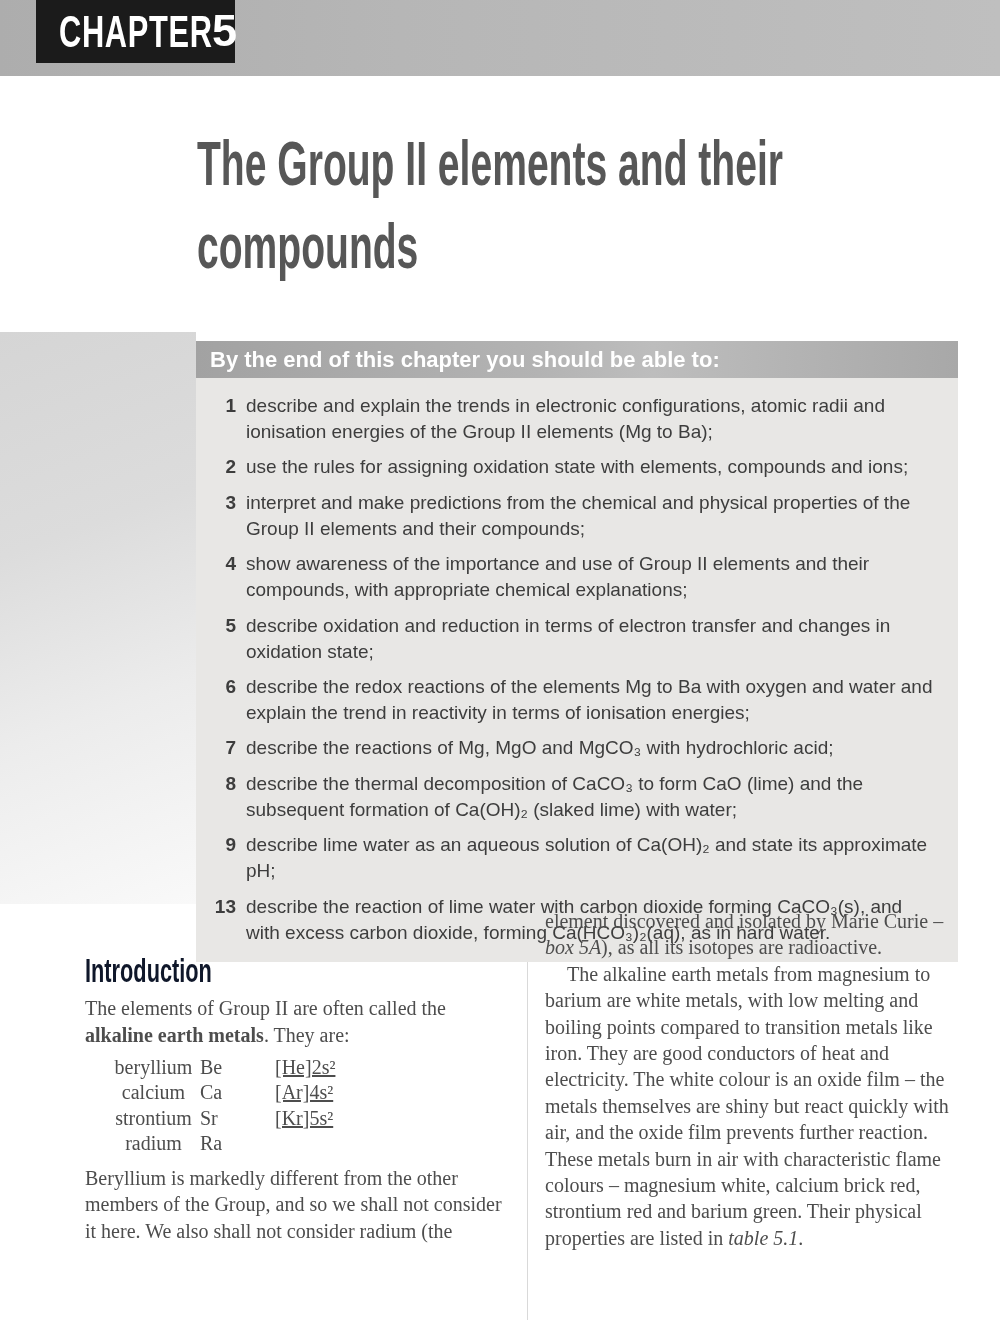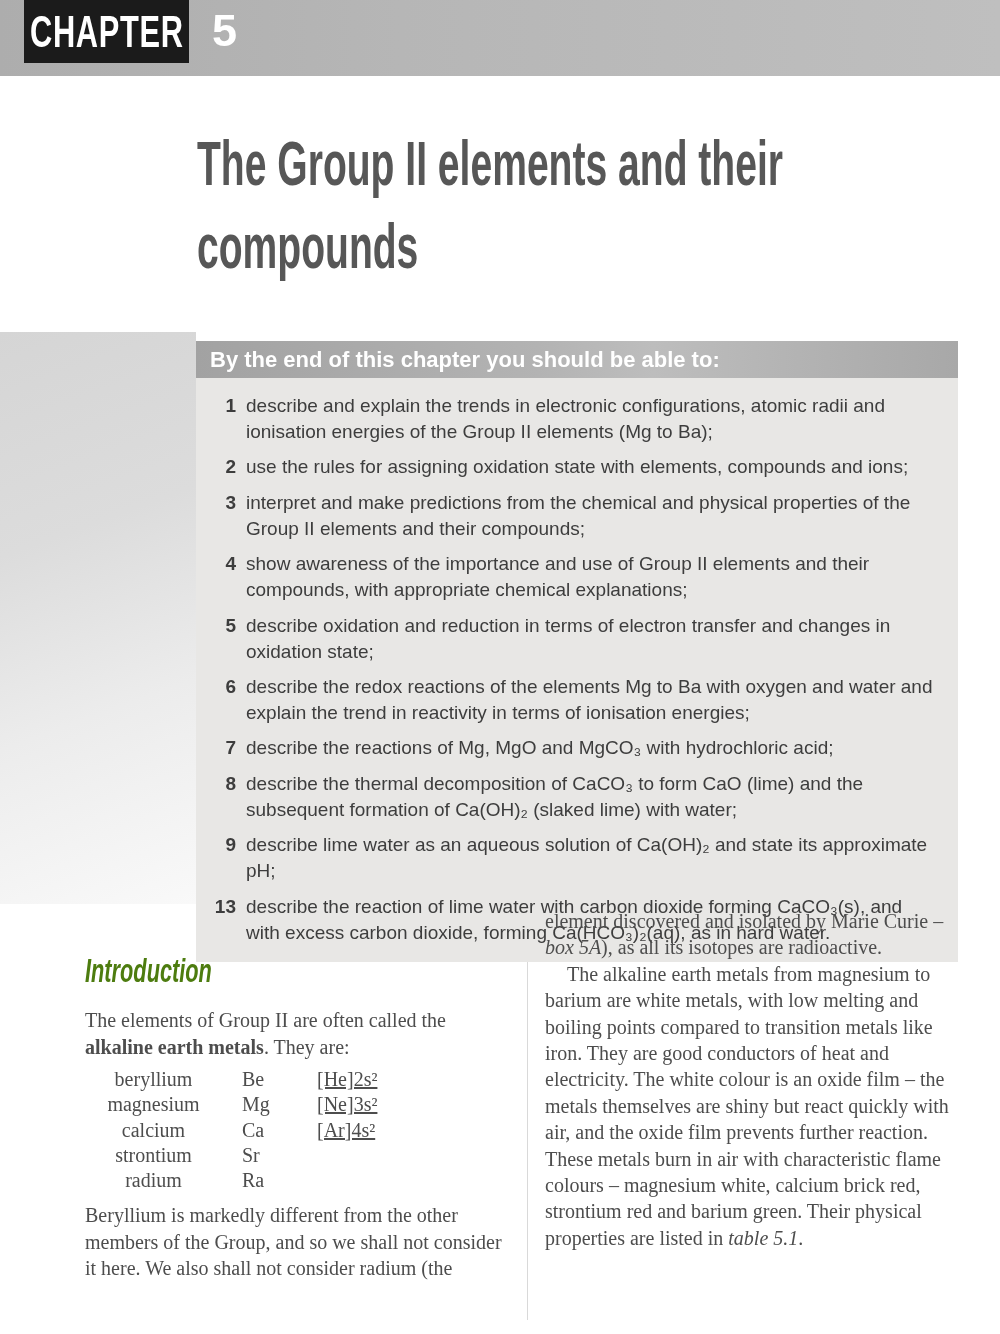--- a/index.html
+++ b/index.html
@@ -6,21 +6,21 @@
   body{
     width:1000px;height:1334px;position:relative;background:#ffffff;
     font-family:"Liberation Sans",sans-serif;overflow:hidden;
   }
   
   .top-band{
     position:absolute;top:0;left:0;width:1000px;height:76px;
     background:linear-gradient(90deg,#adadad 0%,#b6b6b6 40%,#bfbfbf 100%);
   }
   .chapter-box{
-    position:absolute;top:0;left:24px;width:165px;height:63px;
+    position:absolute;top:0;left:36px;width:199px;height:63px;
     background:#1b1b1b;display:flex;align-items:center;justify-content:center;text-align:center;
   }
   .chapter-label{
     color:#ffffff;font-weight:bold;font-size:44px;letter-spacing:1px;
     display:inline-block;transform:scaleX(0.70);transform-origin:50% 50%;
     white-space:nowrap;line-height:1;
   }
   .chapter-num{
     position:absolute;top:8px;left:212px;color:#ffffff;
     font-weight:bold;font-size:45px;line-height:1;
@@ -56,38 +56,38 @@
   }
   .obj-item:last-child{margin-bottom:0;}
   .obj-num{width:28px;flex:none;text-align:right;font-weight:bold;margin-right:10px;}
   .obj-text{flex:1;}
   
   .col{position:absolute;color:#4d4d4d;}
   .col-left{top:952px;left:85px;width:422px;}
   .col-right{top:908px;left:545px;width:420px;}
   .col-rule{position:absolute;top:962px;left:527px;width:1px;height:358px;background:#d9d9d9;}
   .intro-head{
-    margin:0 0 18px 0;font-weight:bold;color:#4d7c0f;font-style:italic;
+    margin:0 0 6px 0;font-weight:bold;color:#0f172a;
   }
   .intro-head .cond{
     display:inline-block;font-size:34px;line-height:1.1;
     transform:scaleX(0.64);transform-origin:0 50%;white-space:nowrap;
   }
   .serif{
     margin:0;font-family:"Liberation Serif",serif;
     font-size:20px;line-height:1.32;color:#4d4d4d;
   }
   .serif.indent{text-indent:22px;}
   .element-list{margin:7px 0 9px 22px;}
   .element-row{
     display:flex;font-family:"Liberation Serif",serif;
     font-size:20px;line-height:1.26;color:#4d4d4d;
   }
   .el-name{width:93px;flex:none;text-align:center;}
-  .el-sym{width:75px;flex:none;margin-left:42px;}
+  .el-sym{width:75px;flex:none;}
   .el-cfg{flex:1;text-decoration:underline;}
 </style>
 </head>
 <body>
 
 <div class="top-band">
   <div class="chapter-box">
     <span class="chapter-label">CHAPTER</span>
   </div>
   <span class="chapter-num">5</span>
@@ -160,35 +160,31 @@
 <section class="col col-left">
   <h2 class="intro-head"><span class="cond">Introduction</span></h2>
   <p class="serif"><span>The elements of Group II are often called the </span><span style="font-weight: bold;">alkaline earth metals</span><span>. They are:</span></p>
   <div class="element-list" id="element-list">
   <div class="element-row">
     <span class="el-name">beryllium</span>
     <span class="el-sym">Be</span>
     <span class="el-cfg">[He]2s²</span>
   </div>
 
-  <div class="element-row">
-    <span class="el-name">magnesium</span>
-    <span class="el-sym">Mg</span>
-    <span class="el-cfg">[Ne]3s²</span>
-  </div>
 
   <div class="element-row">
     <span class="el-name">calcium</span>
     <span class="el-sym">Ca</span>
     <span class="el-cfg">[Ar]4s²</span>
   </div>
 
   <div class="element-row">
     <span class="el-name">strontium</span>
     <span class="el-sym">Sr</span>
+    <span class="el-cfg">[Kr]5s²</span>
   </div>
 
 
   <div class="element-row">
     <span class="el-name">radium</span>
     <span class="el-sym">Ra</span>
   </div>
 </div>
   <p class="serif">Beryllium is markedly different from the other members of the Group, and so we shall not consider it here. We also shall not consider radium (the</p>
 </section>

